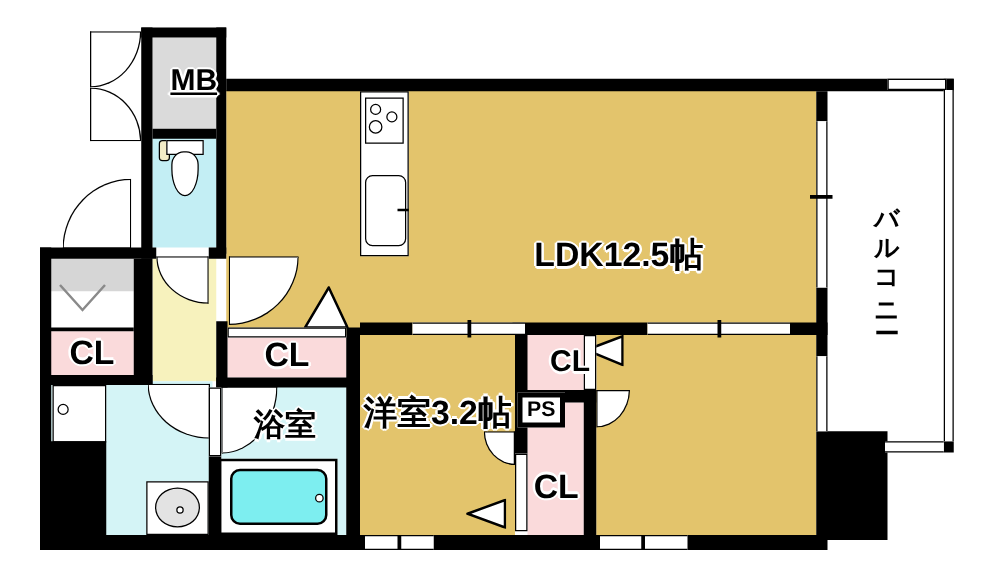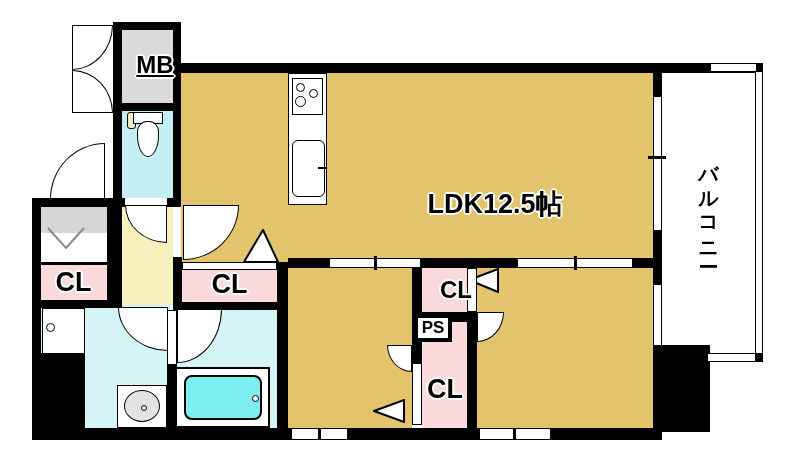--- a/index.html
+++ b/index.html
@@ -145,18 +145,20 @@
   <div class="abs rail" style="left:755px;top:72px;width:8px;height:281px;border-left:1px solid #000;border-right:1px solid #000;"></div>
   <div class="abs rail" style="left:708px;top:353px;width:47px;height:9px;border-top:1px solid #000;border-bottom:1px solid #000;"></div>
 
   <div class="abs psbox" style="left:414px;top:314px;width:38px;height:28px;">
     <span class="lbl" style="position:static;font-size:17px;">PS</span>
   </div>
 
   <div class="abs lbl" style="left:122px;top:50px;width:66px;height:30px;font-size:24px;text-decoration:underline;">MB</div>
   <div class="abs lbl" style="left:40px;top:266px;width:67px;height:33px;font-size:27px;">CL</div>
   <div class="abs lbl" style="left:182px;top:268px;width:95px;height:33px;font-size:27px;">CL</div>
+  <div class="abs lbl" style="left:177px;top:322px;width:102px;height:34px;font-size:25px;">浴室</div>
   <div class="abs lbl" style="left:390px;top:149px;width:210px;height:34px;font-size:27px;margin-top:38px;">LDK12.5帖</div>
+  <div class="abs lbl" style="left:283px;top:313px;width:134px;height:34px;font-size:27px;">洋室3.2帖</div>
   <div class="abs lbl" style="left:430px;top:275px;width:52px;height:30px;font-size:24px;">CL</div>
   <div class="abs lbl" style="left:419px;top:372px;width:52px;height:34px;font-size:27px;">CL</div>
   <div class="abs lbl vert" style="left:693px;top:135px;width:33px;height:140px;font-size:20px;">バルコニー</div>
 
 </div>
 
 </body></html>

